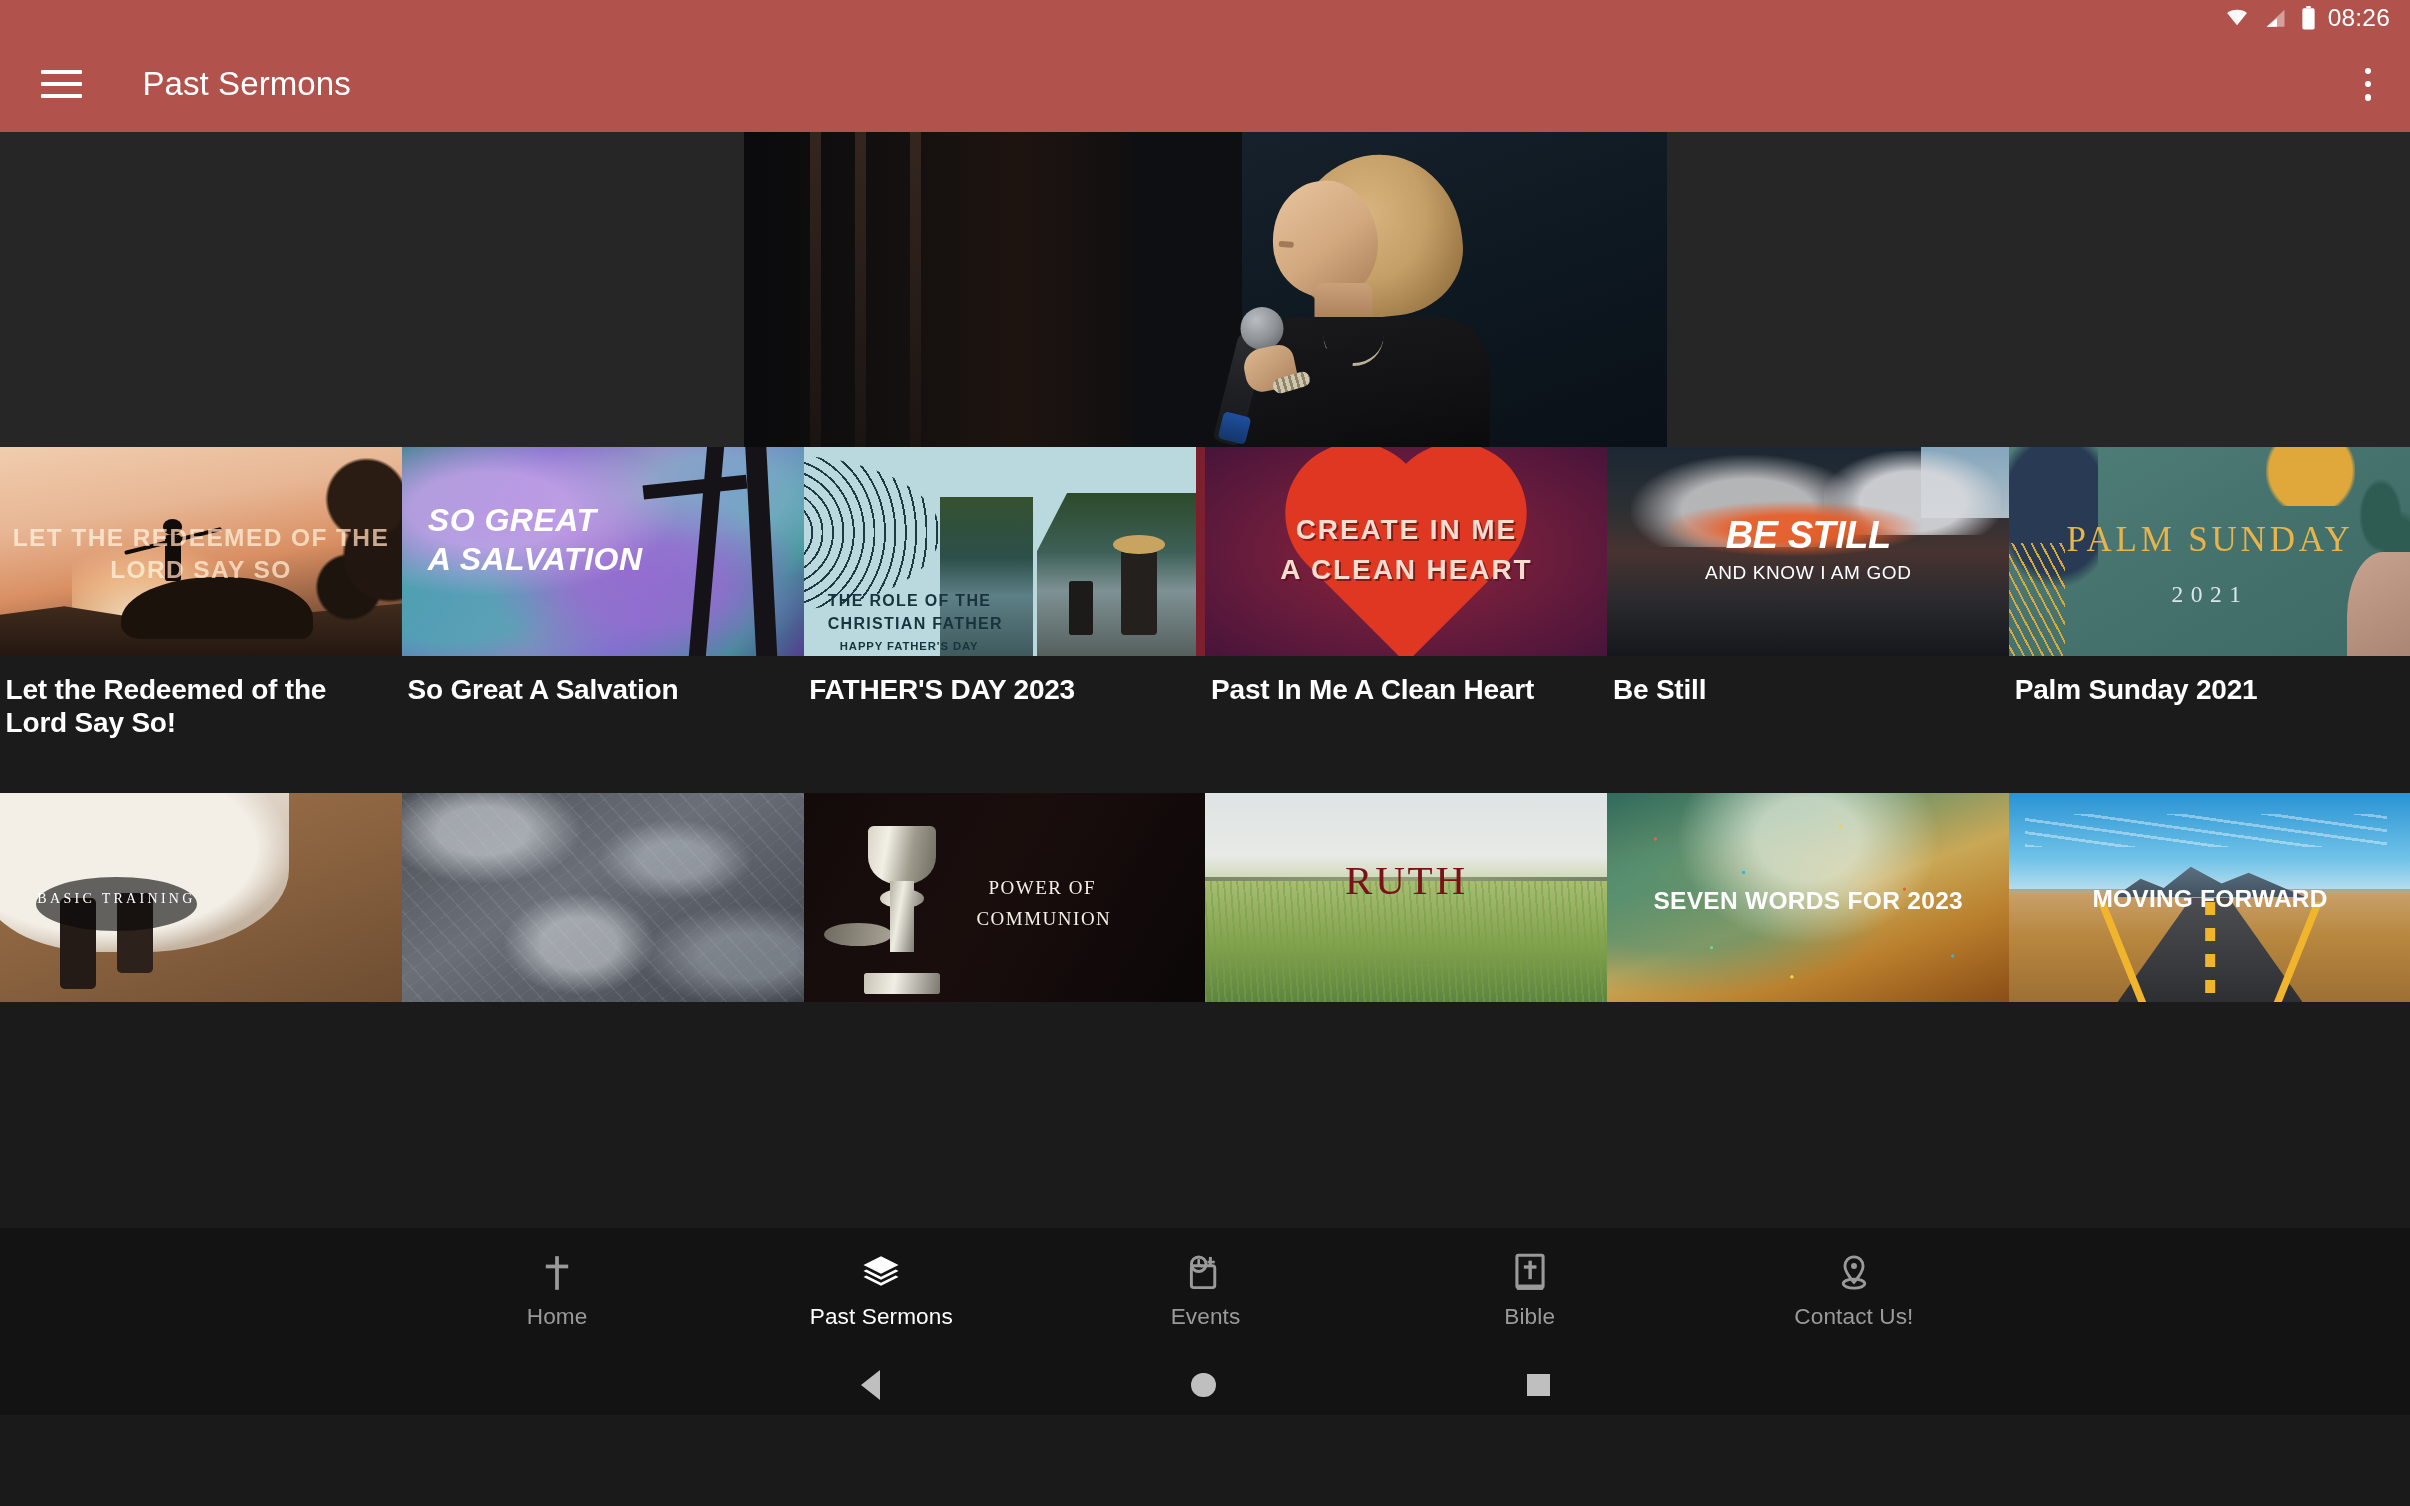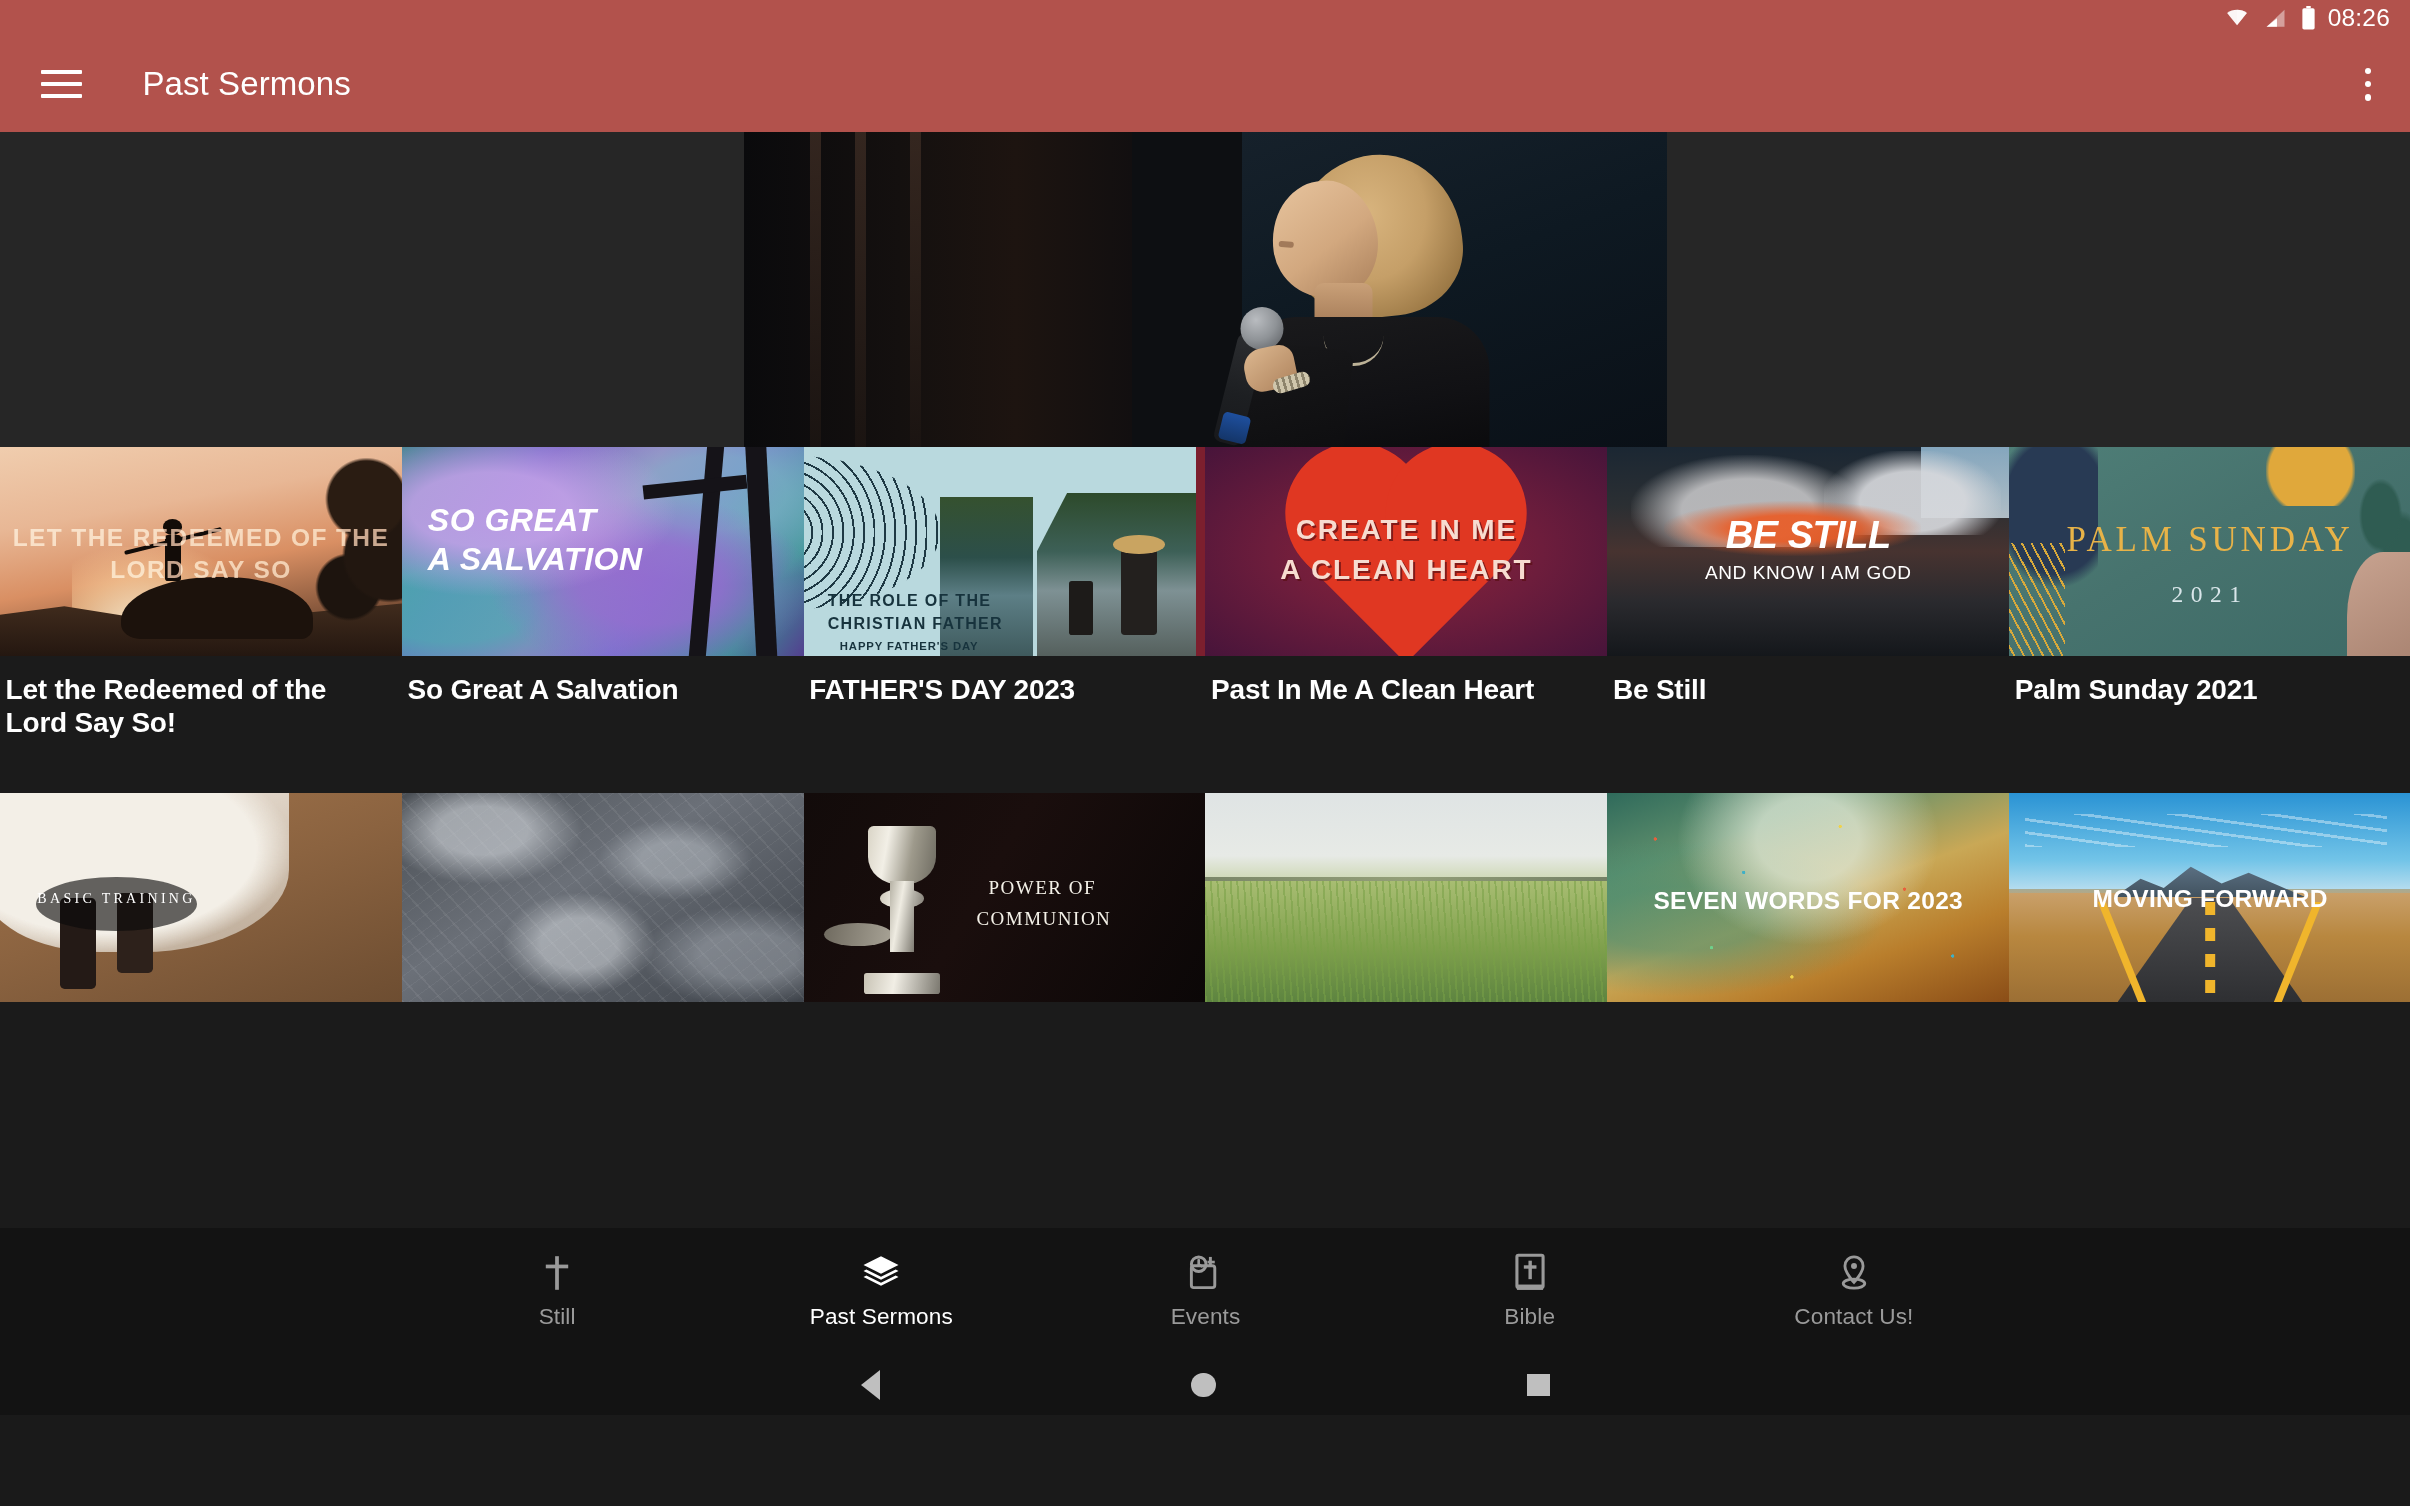--- a/index.html
+++ b/index.html
@@ -524,20 +524,21 @@
           <div class="base"></div>
         <div class="l1">POWER OF</div>
         <div class="l2">COMMUNION</div>
       </div>
     </div>
 
     <div class="card">
       <div class="thumb t-ruth">
         <div class="horizon"></div>
           <div class="grass"></div>
+        <div class="tx ttl">RUTH</div>
       </div>
     </div>
 
     <div class="card">
       <div class="thumb t-seven">
         <div class="glow"></div>
           <div class="dots"></div>
         <div class="tx ttl">SEVEN WORDS FOR 2023</div>
       </div>
     </div>
@@ -560,21 +561,21 @@
 
   <div class="bottom-nav">
 
     <div class="nav-item">
       <div class="nav-icon">
         <svg width="28" height="38" viewBox="0 0 30 40">
           <rect x="13" y="2" width="4" height="36" fill="#9a9a9a"></rect>
           <rect x="3" y="11" width="24" height="4" fill="#9a9a9a"></rect>
         </svg>
       </div>
-      <div class="nav-label">Still</div>
+      <div class="nav-label">Home</div>
     </div>
 
     <div class="nav-item active">
       <div class="nav-icon">
         <svg width="40" height="40" viewBox="0 0 24 24">
           <path d="M12 2L1.5 7.2 12 12.4 22.5 7.2z" fill="#ffffff"></path>
           <path d="M12 14.2L3.2 9.9 1.5 10.8 12 16 22.5 10.8 20.8 9.9z" fill="#ffffff"></path>
           <path d="M12 17.8L3.2 13.5 1.5 14.4 12 19.6 22.5 14.4 20.8 13.5z" fill="#ffffff"></path>
         </svg>
       </div>

